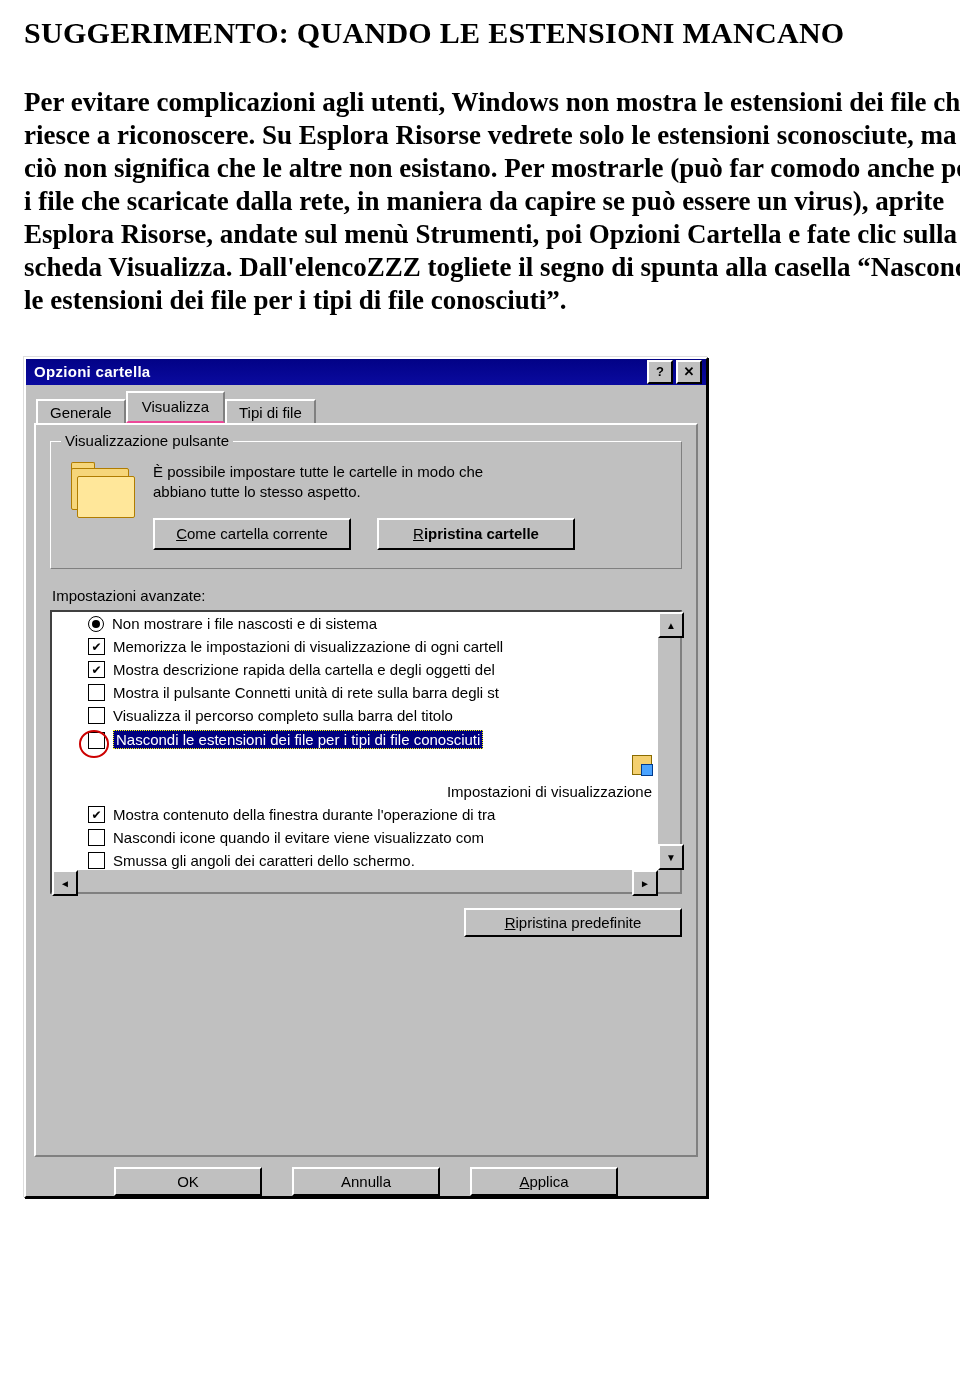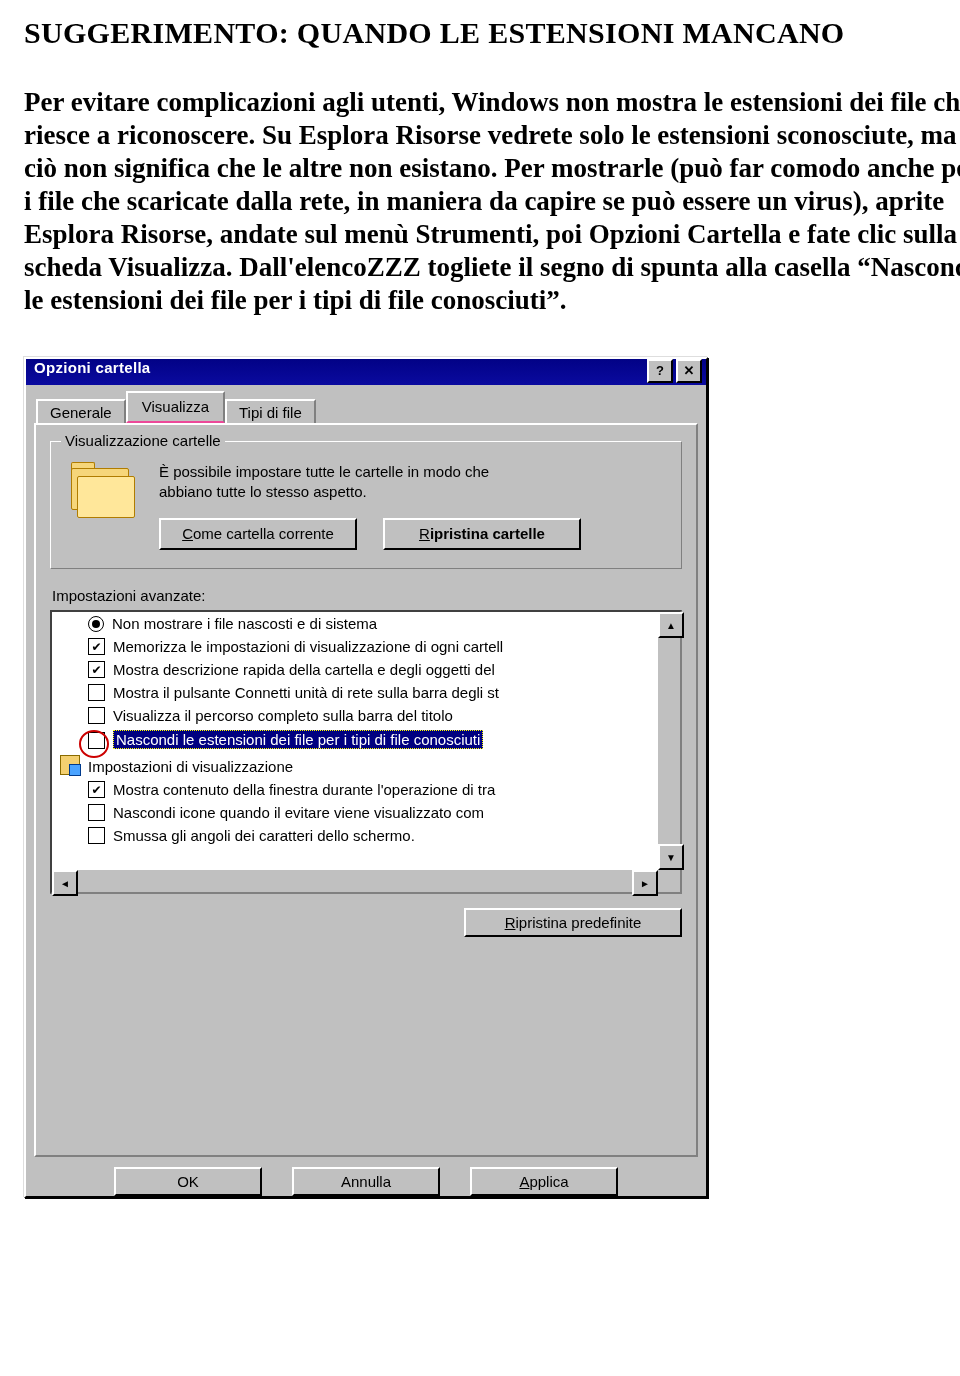--- a/index.html
+++ b/index.html
@@ -1,32 +1,32 @@
 <!DOCTYPE html>
 <html><head>
 <meta charset="utf-8">
 <style>
   html,body{margin:0;padding:0;background:#fff;font-family:"Times New Roman",Times,serif;color:#000}
   .page{width:960px;margin:0 auto;padding:16px 24px 40px}
   h1{font-size:30px;font-weight:700;margin:0 0 36px 0;letter-spacing:.3px}
   .body-text{font-size:27px;line-height:1.22;font-weight:700;margin-bottom:40px}
   
   .dlg{width:680px;background:#c0c0c0;border:2px solid #000;border-top-color:#fff;border-left-color:#fff;box-shadow:1px 1px 0 #000, -1px -1px 0 #dedede;font-family:Tahoma,Verdana,sans-serif;font-size:15px;color:#000}
-  .titlebar{background:linear-gradient(#020286,#0a0a9f);color:#fff;display:flex;justify-content:space-between;height:26px;padding:0 4px 0 8px;font-weight:700;letter-spacing:.3px}
+  .titlebar{background:linear-gradient(#020286,#0a0a9f);color:#fff;display:flex;align-items:center;justify-content:space-between;height:26px;padding:0 4px 0 8px;font-weight:700;letter-spacing:.3px}
   .titlebar .ttl{font-size:15px}
   .titlebar .btns{display:flex;gap:3px}
   .winbtn{width:22px;height:20px;background:#c0c0c0;border:2px solid #000;border-top-color:#fff;border-left-color:#fff;display:flex;align-items:center;justify-content:center;font-size:13px;font-weight:700;color:#000;cursor:pointer}
   .dlg-body{padding:6px 8px 0}
   .tabs{display:flex;align-items:flex-end;gap:0;margin-left:2px}
   .tab{background:#c0c0c0;border:2px solid #808080;border-top-color:#fff;border-left-color:#fff;border-bottom:none;padding:3px 12px 4px;font-size:15px;position:relative;top:2px;cursor:pointer}
   .tab.active{z-index:3;top:0;padding:5px 14px 6px;border-bottom:2px solid #ec4899}
   .tabpanel{border:2px solid #808080;border-top-color:#fff;border-left-color:#fff;padding:16px 14px 14px;background:#c0c0c0;min-height:700px;position:relative}
   .groupbox{border:1px solid #808080;border-top-color:#fff;border-left-color:#fff;padding:20px 16px 18px;position:relative;margin-bottom:18px}
   .groupbox .legend{position:absolute;top:-10px;left:10px;background:#c0c0c0;padding:0 4px;font-size:15px}
-  .folder-row{display:flex;gap:24px;align-items:flex-start}
+  .folder-row{display:flex;gap:18px;align-items:flex-start}
   .folder-ico{width:68px;height:56px;flex:none;position:relative}
   .folder-ico .back{position:absolute;left:4px;top:6px;width:56px;height:40px;background:#f6d67a;border:1px solid #b07c00;border-radius:2px}
   .folder-ico .tab1{position:absolute;left:4px;top:0;width:22px;height:10px;background:#f6d67a;border:1px solid #b07c00;border-bottom:none;border-radius:2px 2px 0 0}
   .folder-ico .front{position:absolute;left:10px;top:14px;width:56px;height:40px;background:#ffe79a;border:1px solid #b07c00;border-radius:2px}
   .folder-text{font-size:15px;line-height:1.35}
   .btn-row{display:flex;gap:26px;justify-content:flex-end;margin-top:16px}
   .btn98{background:#c0c0c0;border:2px solid #000;border-top-color:#fff;border-left-color:#fff;padding:4px 12px;min-width:170px;text-align:center;font-size:15px;cursor:pointer}
   .btn98 span{text-decoration:underline}
   .adv-label{font-size:15px;margin:6px 0 6px 2px}
   .listbox{background:#fff;border:2px solid #808080;border-top-color:#404040;border-left-color:#404040;position:relative;height:280px}
@@ -64,21 +64,21 @@
   </div>
   <div class="dlg-body">
     <div class="tabs">
       <div class="tab">Generale</div>
       <div class="tab active">Visualizza</div>
       <div class="tab">Tipi di file</div>
     </div>
     <div class="tabpanel">
 
       <div class="groupbox">
-        <div class="legend">Visualizzazione cartelle</div>
+        <div class="legend">Visualizzazione pulsante</div>
         <div class="folder-row">
           <div class="folder-ico">
             <div class="tab1"></div>
                 <div class="back"></div>
                 <div class="front"></div>
           </div>
           <div class="folder-text">
             <div>È possibile impostare tutte le cartelle in modo che</div>
             <div>abbiano tutte lo stesso aspetto.</div>
             <div class="btn-row">
@@ -112,21 +112,21 @@
                 <span class="txt">Mostra il pulsante Connetti unità di rete sulla barra degli st</span>
               </div>
               <div class="row">
                 <span class="chk"></span>
                 <span class="txt">Visualizza il percorso completo sulla barra del titolo</span>
               </div>
               <div class="row sel">
                 <span class="chk"></span>
                 <span class="txt">Nascondi le estensioni dei file per i tipi di file conosciuti</span>
               </div>
-              <div class="row" style="padding-left: 8px;">
+              <div class="row" style="padding-left: 8px; flex-direction: column;">
                 <span class="sect-ico"></span>
                 <span class="txt">Impostazioni di visualizzazione</span>
               </div>
               <div class="row">
                 <span class="chk">✔</span>
                 <span class="txt">Mostra contenuto della finestra durante l'operazione di tra</span>
               </div>
               <div class="row">
                 <span class="chk"></span>
                 <span class="txt">Nascondi icone quando il evitare viene visualizzato com</span>

